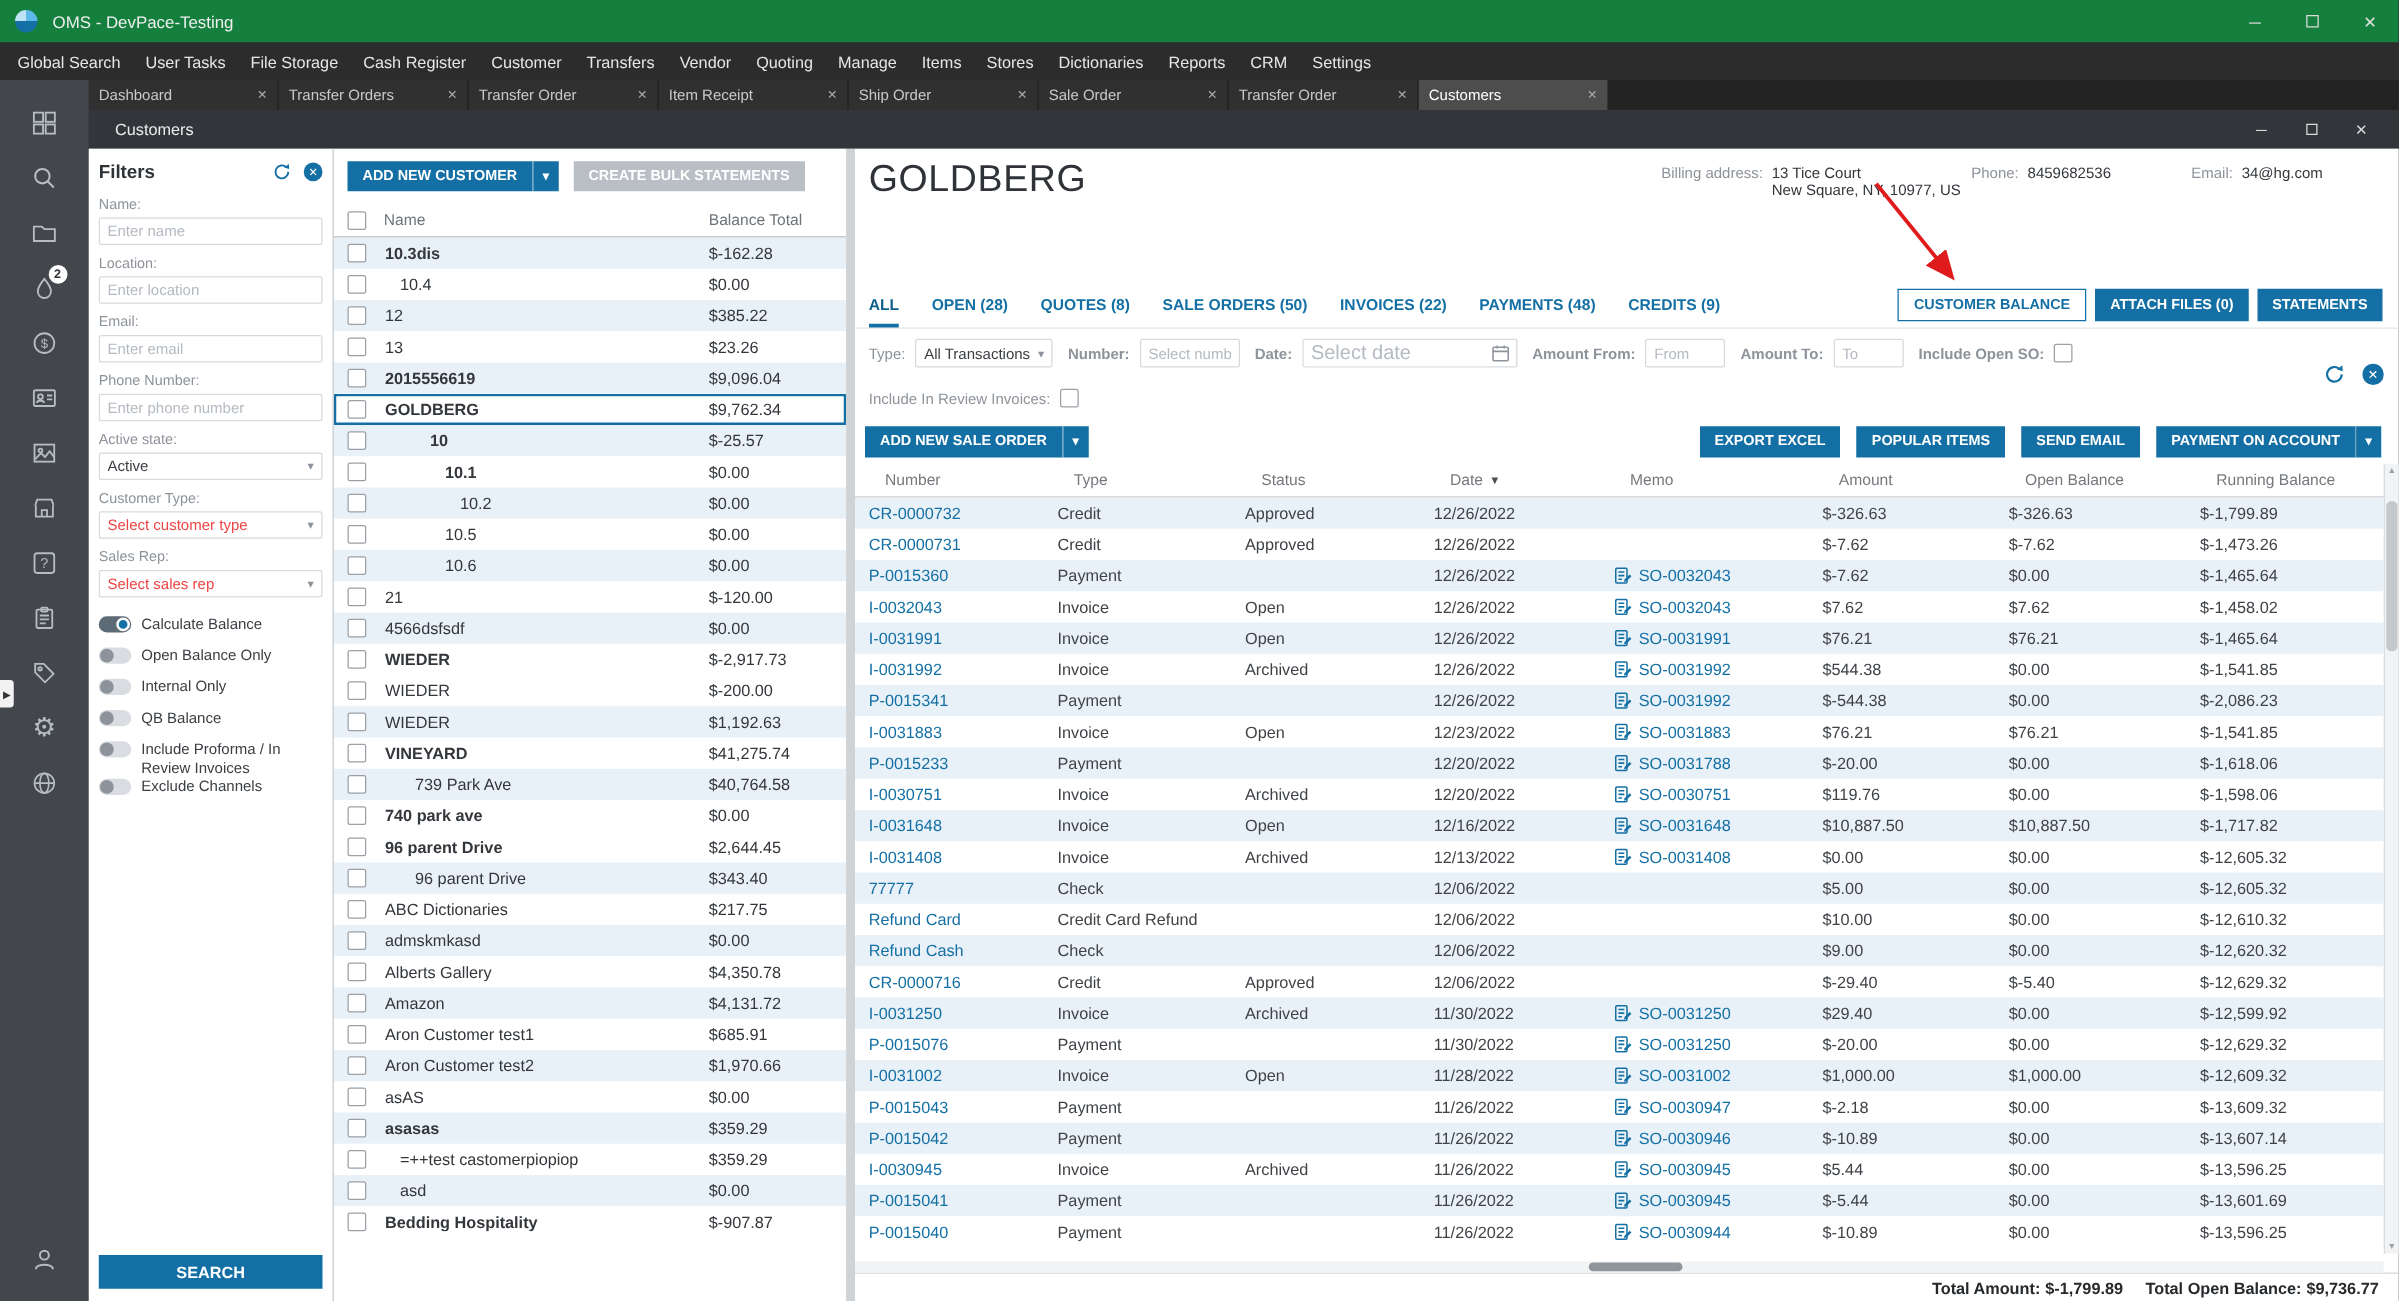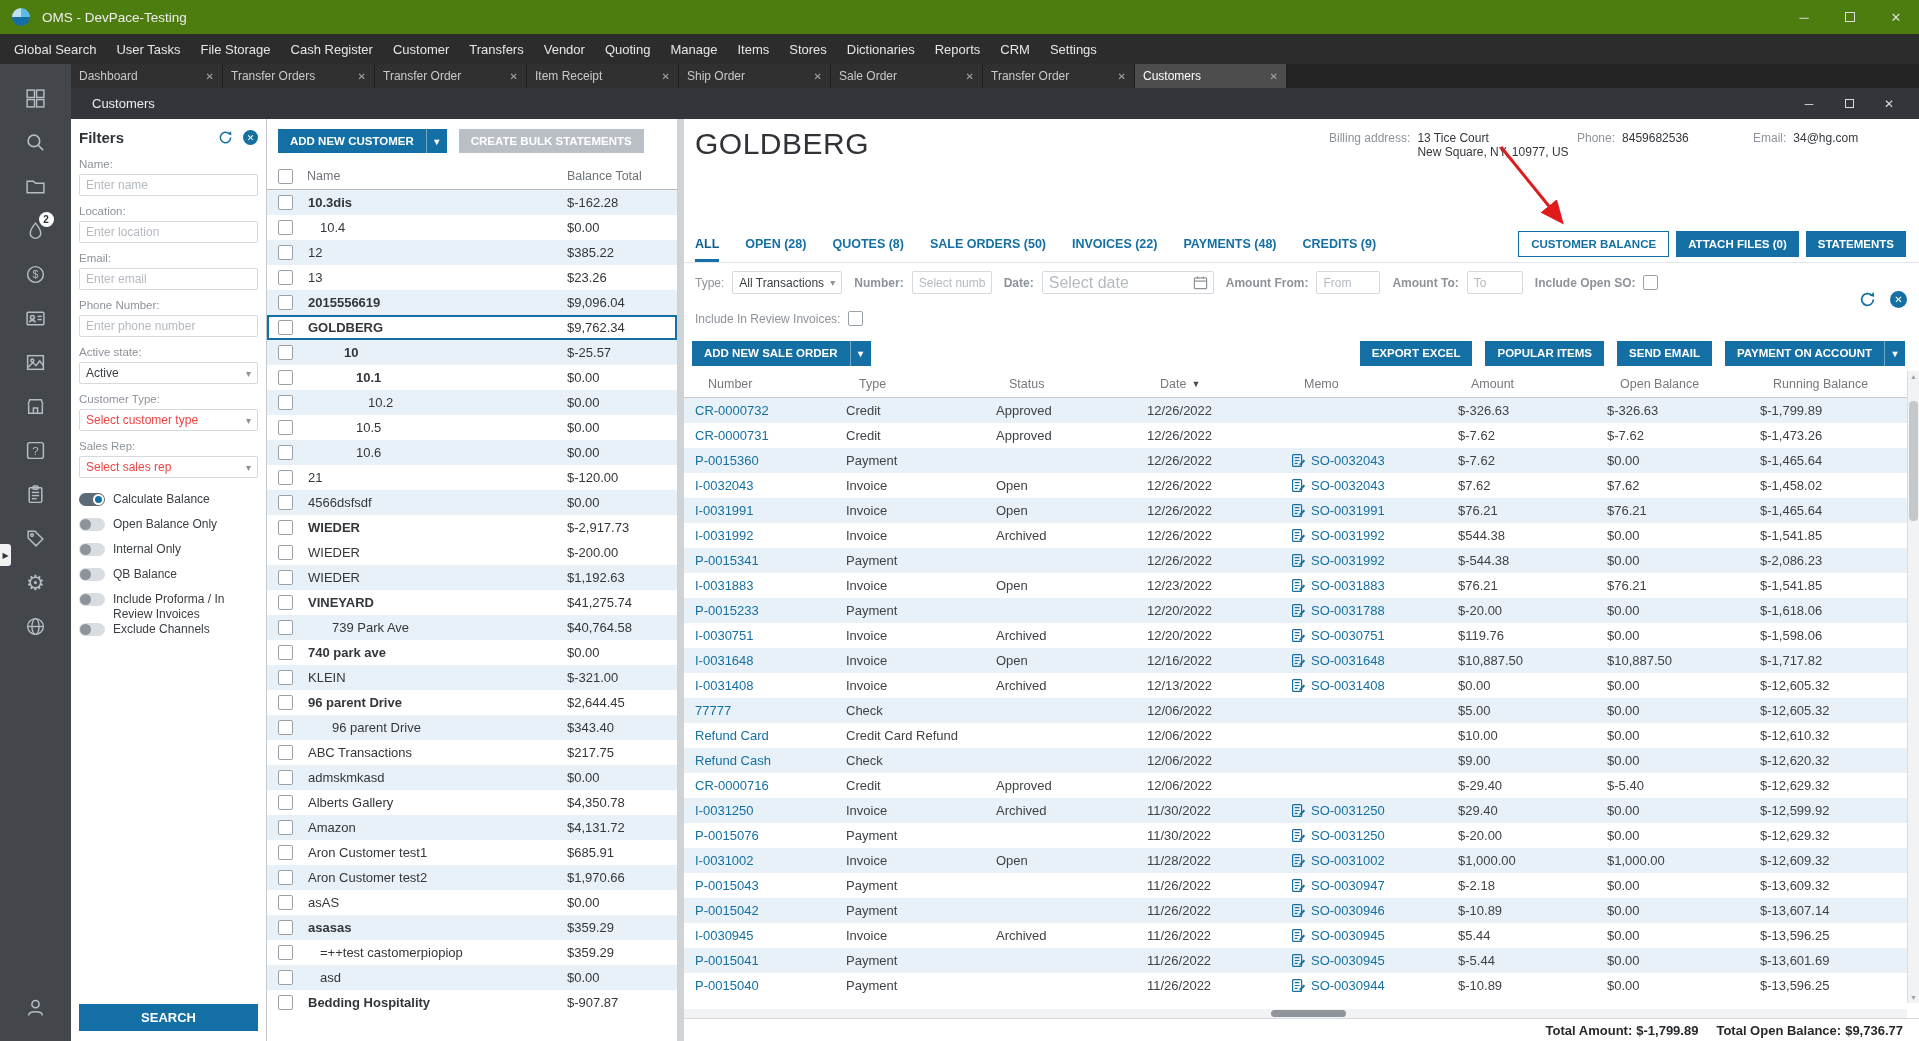--- a/index.html
+++ b/index.html
@@ -1,20 +1,20 @@
 <!DOCTYPE html>
 <html><head>
 <meta charset="utf-8">
 <style>
   * { margin:0; padding:0; box-sizing:border-box; }
   html,body { width:1919px; height:1041px; overflow:hidden; font-family:"Liberation Sans",sans-serif; background:#222; }
   .app { width:1919px; height:1041px; display:flex; flex-direction:column; }
 
   
-  .titlebar { height:34px; background:#4d7c0f; color:#eee; display:flex; align-items:center; flex:0 0 auto; }
+  .titlebar { height:34px; background:#15803d; color:#eee; display:flex; align-items:center; flex:0 0 auto; }
   .app-icon { width:18px; height:18px; border-radius:50%; margin:0 12px 0 12px;
               background:conic-gradient(#5cb9e8 0 25%, #1470a4 25% 75%, #bfe3f5 75% 100%); }
   .title-text { font-size:13.5px; }
   .win-controls { margin-left:auto; display:flex; height:100%; }
   .wc { width:46px; height:100%; display:flex; align-items:center; justify-content:center; color:#dcdcdc; font-size:13px; cursor:pointer; }
   .wc .box { width:10px; height:10px; border:1px solid #dcdcdc; display:inline-block; }
 
   
   .menubar { height:30px; background:#2c2c2c; display:flex; align-items:center; padding-left:4px; flex:0 0 auto; }
   .menu-item { color:#e6e6e6; font-size:13px; padding:0 10px; height:100%; display:flex; align-items:center; cursor:pointer; }
@@ -518,38 +518,33 @@
               <div class="c-row alt">
                 <span class="cbox"></span>
                 <span class="c-name" style="padding-left: 25px;">739 Park Ave</span>
                 <span class="c-bal">$40,764.58</span>
               </div>
               <div class="c-row bold">
                 <span class="cbox"></span>
                 <span class="c-name" style="padding-left: 1px;">740 park ave</span>
                 <span class="c-bal">$0.00</span>
               </div>
-              <div class="c-row alt">
-                <span class="cbox"></span>
-                <span class="c-name" style="padding-left: 1px;">KLEIN</span>
-                <span class="c-bal">$-321.00</span>
-              </div>
               <div class="c-row bold">
                 <span class="cbox"></span>
                 <span class="c-name" style="padding-left: 1px;">96 parent Drive</span>
                 <span class="c-bal">$2,644.45</span>
               </div>
               <div class="c-row alt">
                 <span class="cbox"></span>
                 <span class="c-name" style="padding-left: 25px;">96 parent Drive</span>
                 <span class="c-bal">$343.40</span>
               </div>
               <div class="c-row">
                 <span class="cbox"></span>
-                <span class="c-name" style="padding-left: 1px;">ABC Transactions</span>
+                <span class="c-name" style="padding-left: 1px;">ABC Dictionaries</span>
                 <span class="c-bal">$217.75</span>
               </div>
               <div class="c-row alt">
                 <span class="cbox"></span>
                 <span class="c-name" style="padding-left: 1px;">admskmkasd</span>
                 <span class="c-bal">$0.00</span>
               </div>
               <div class="c-row">
                 <span class="cbox"></span>
                 <span class="c-name" style="padding-left: 1px;">Alberts Gallery</span>

